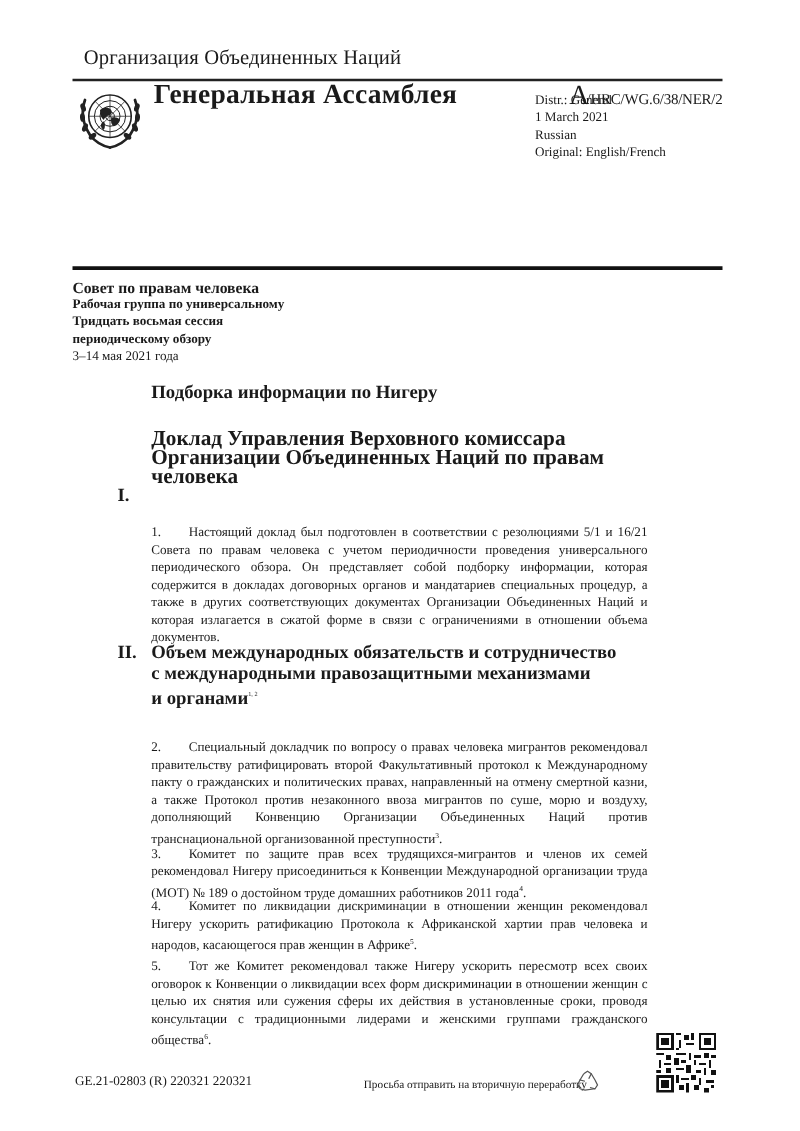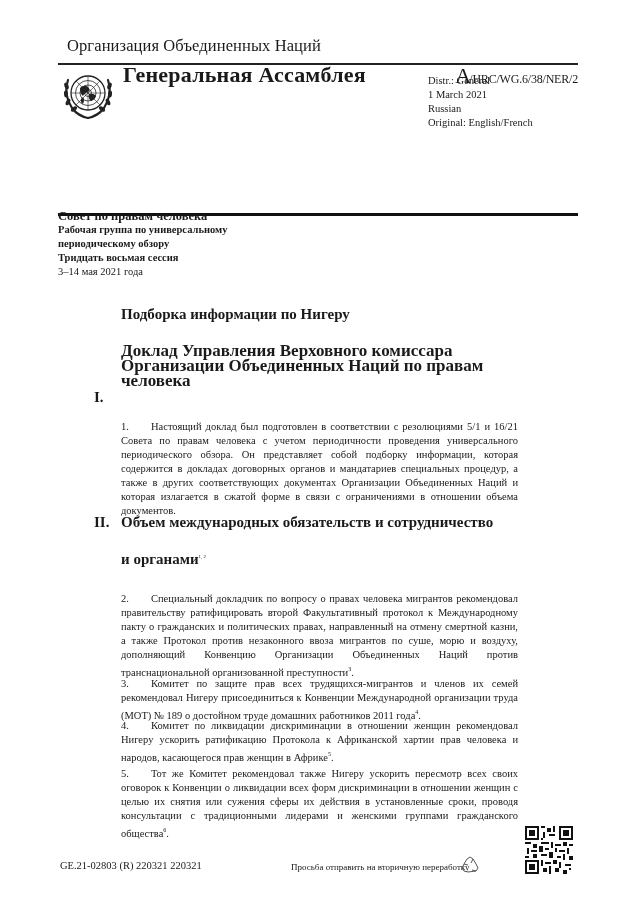--- a/index.html
+++ b/index.html
@@ -7,21 +7,21 @@
     .abs { position: absolute; }
     .org-name { left: 67px; top: 36px; font-size: 16.5px; letter-spacing: 0.1px; white-space: nowrap; }
     .symbol { right: 62px; top: 37px; font-size: 12px; white-space: nowrap; letter-spacing: -0.2px; margin-top: 26px; }
     .symbol .big { font-size: 22px; letter-spacing: -2px; }
     .rule-top { left: 58px; top: 63px; width: 520px; height: 1.5px; background: #222; }
     .emblem { left: 58px; top: 66px; width: 60px; height: 60px; }
     .assembly { left: 123px; top: 62px; font-size: 22px; font-weight: bold; white-space: nowrap; letter-spacing: 0.2px; }
     .distr { left: 428px; top: 74px; font-size: 10.5px; line-height: 14px; }
     .distr div { white-space: nowrap; }
     .rule-thick { left: 58px; top: 213px; width: 520px; height: 2.5px; background: #111; }
-    .council { left: 58px; top: 209px; font-size: 11.5px; line-height: 14px; }
+    .council { left: 58px; top: 223px; font-size: 11.5px; line-height: 14px; }
     .council .c1 { font-weight: bold; font-size: 12.5px; }
     .council .b { font-weight: bold; font-size: 10.5px; }
     .council .n { font-size: 10.5px; }
     .title { left: 121px; top: 306px; font-size: 15px; font-weight: bold; white-space: nowrap; font-family: Liberation Serif, serif; }
     .subtitle { left: 121px; top: 343px; font-size: 17px; font-weight: bold; line-height: 15px; width: 380px; }
     .h1 { font-size: 15px; font-weight: bold; white-space: nowrap; }
     .h1 .num { position: absolute; left: 0; }
     .h1 .txt { position: absolute; left: 27px; }
     .sec1 { left: 94px; top: 389px; width: 420px; height: 20px; }
     .sec2 { left: 94px; top: 514px; width: 440px; height: 60px; }
@@ -88,41 +88,41 @@
   <div>1 March 2021</div>
   <div>Russian</div>
   <div>Original: English/French</div>
 </div>
 
 <div class="abs rule-thick"></div>
 
 <div class="abs council">
   <div class="c1">Совет по правам человека</div>
   <div class="b">Рабочая группа по универсальному</div>
+  <div class="b">Тридцать восьмая сессия</div>
   <div class="b">периодическому обзору</div>
-  <div class="b">Тридцать восьмая сессия</div>
   <div class="n">3–14 мая 2021 года</div>
 </div>
 
 <div class="abs title">Подборка информации по Нигеру</div>
 <div class="abs subtitle">Доклад Управления Верховного комиссара Организации Объединенных Наций по правам человека</div>
 
 <div class="abs h1 sec1">
   <span class="num">I.</span>
 </div>
 
 <div class="abs para p1">
   <span class="pn">1.</span><span>Настоящий доклад был подготовлен в соответствии с резолюциями 5/1 и 16/21 Совета по правам человека с учетом периодичности проведения универсального периодического обзора. Он представляет собой подборку информации, которая содержится в докладах договорных органов и мандатариев специальных процедур, а также в других соответствующих документах Организации Объединенных Наций и которая излагается в сжатой форме в связи с ограничениями в отношении объема документов.</span>
 </div>
 
 <div class="abs h1 sec2">
   <span class="num">II.</span>
   <span class="txt">
     <span>Объем международных обязательств и сотрудничество</span><br>
-    <br>
+    <span>с международными правозащитными механизмами</span><br>
     <span>и органами</span><span class="sup">1, 2</span>
   </span>
 </div>
 
 <div class="abs para p2">
   <span class="pn">2.</span><span>Специальный докладчик по вопросу о правах человека мигрантов рекомендовал правительству ратифицировать второй Факультативный протокол к Международному пакту о гражданских и политических правах, направленный на отмену смертной казни, а также Протокол против незаконного ввоза мигрантов по суше, морю и воздуху, дополняющий Конвенцию Организации Объединенных Наций против транснациональной организованной преступности</span><sup>3</sup><span>.</span>
 </div>
 
 <div class="abs para p3">
   <span class="pn">3.</span><span>Комитет по защите прав всех трудящихся-мигрантов и членов их семей рекомендовал Нигеру присоединиться к Конвенции Международной организации труда (МОТ) № 189 о достойном труде домашних работников 2011 года</span><sup>4</sup><span>.</span>

